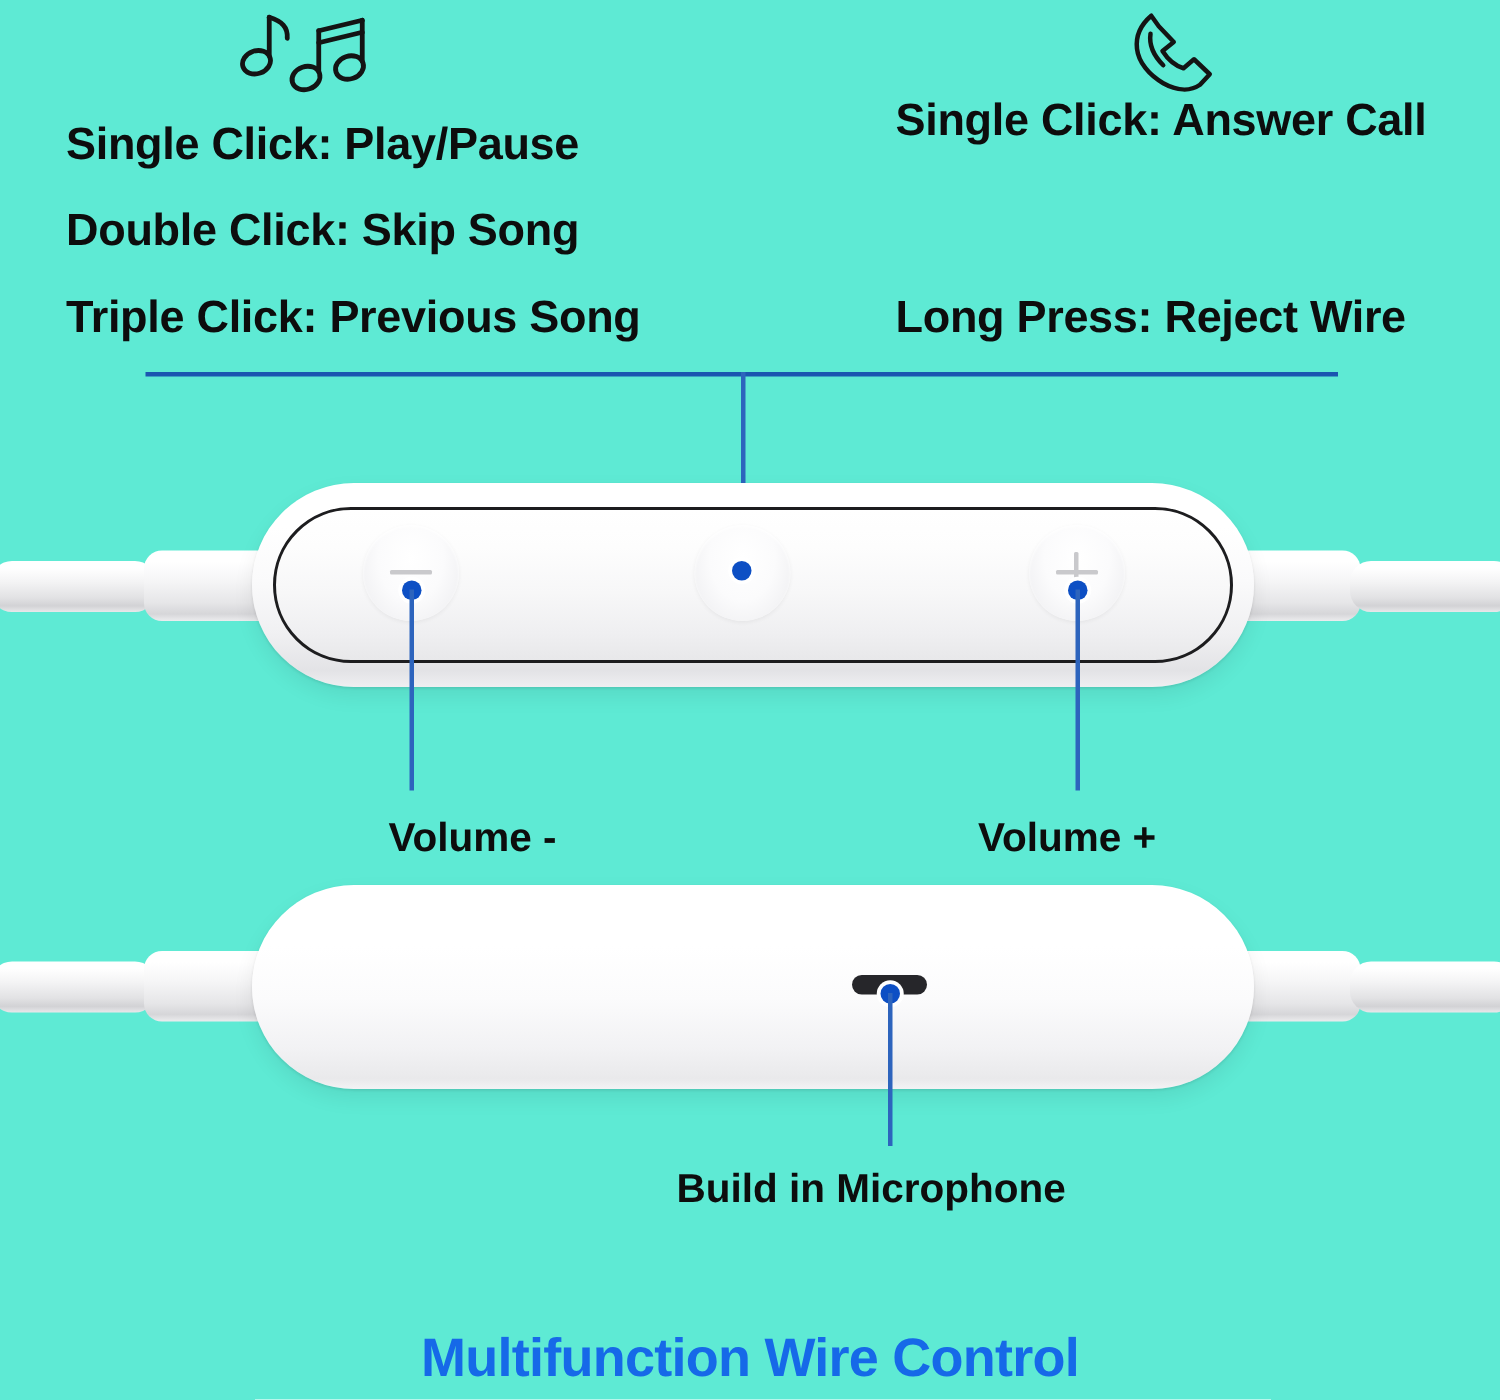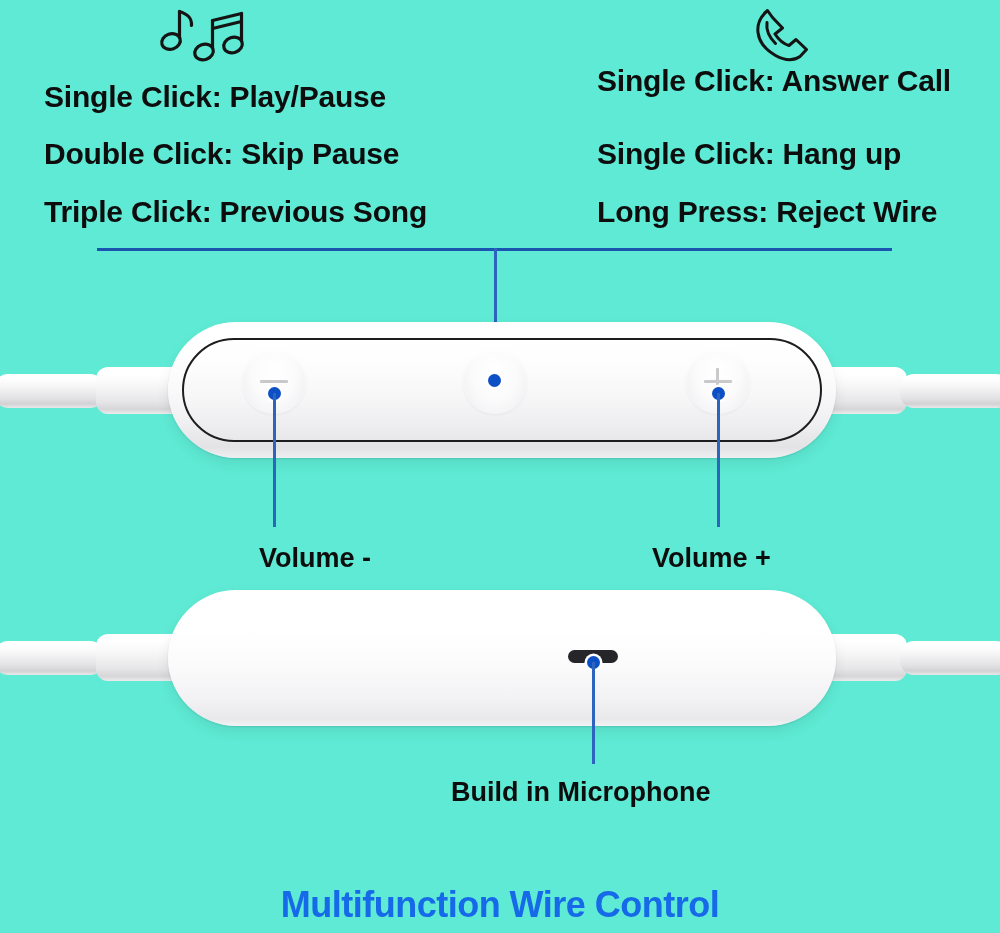--- a/index.html
+++ b/index.html
@@ -174,25 +174,24 @@
                  L45 41.5
                  C40 40 34.5 35.5 31 30
                  L38.5 24
                  L28.5 13.5 Z"></path>
         <path d="M23 18.5 C22 25.5 25 33 31.5 39.5"></path>
       </g>
     </svg>
   </div>
 
   <div class="feature-line col-left" style="top:82px;">Single Click: Play/Pause</div>
-  <div class="feature-line col-left" style="top:139px;">Double Click: Skip Pause</div>
+  <div class="feature-line col-left" style="top:139px;">Double Click: Skip Song</div>
   <div class="feature-line col-left" style="top:197px;">Triple Click: Previous Song</div>
 
   <div class="feature-line col-right" style="top:66px;">Single Click: Answer Call</div>
-  <div class="feature-line col-right" style="top:139px;">Single Click: Hang up</div>
   <div class="feature-line col-right" style="top:197px;">Long Press: Reject Wire</div>
 
   <div class="hline" style="left:97px; top:248px; width:795px;"></div>
   <div class="vline" style="left:494px; top:248px; height:133px;"></div>
 
   <div class="cable" style="left:-6px; top:374px; width:110px; height:34px;"></div>
   <div class="collar" style="left:96px; top:367px; width:95px; height:47px;"></div>
 
   <div class="collar" style="left:812px; top:367px; width:95px; height:47px;"></div>
   <div class="cable" style="left:900px; top:374px; width:110px; height:34px;"></div>

